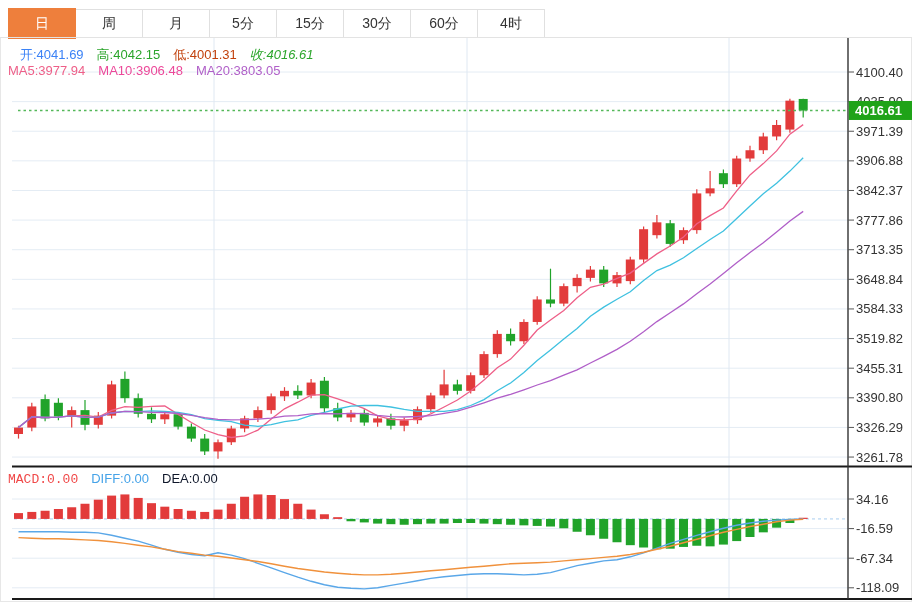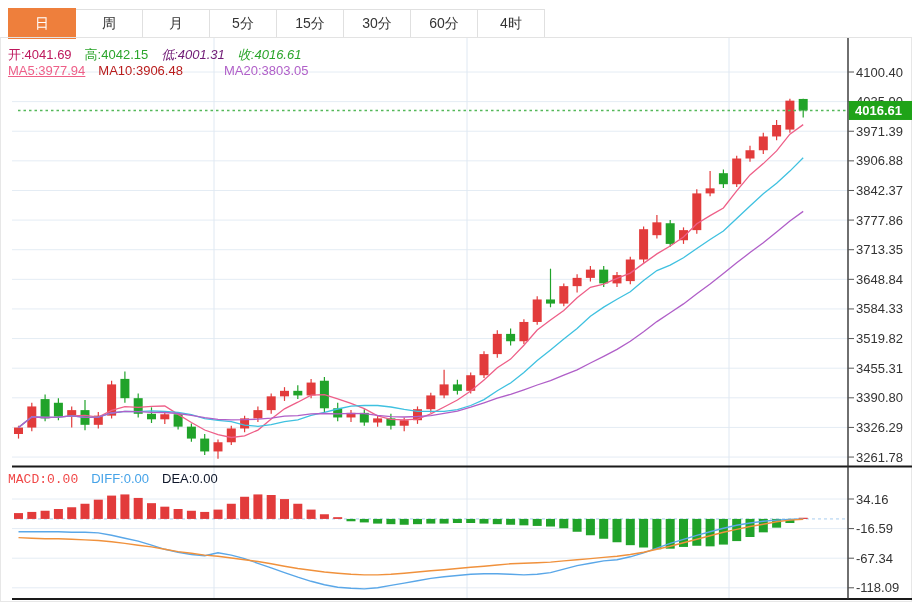--- a/index.html
+++ b/index.html
@@ -287,17 +287,17 @@
   <div class="tab first active">日</div>
       <div class="tab">周</div>
       <div class="tab">月</div>
       <div class="tab">5分</div>
       <div class="tab">15分</div>
       <div class="tab">30分</div>
       <div class="tab">60分</div>
       <div class="tab">4时</div>
     </div>
 
-  <div class="readout" id="ohlc-row"><span style="color: #be185d;">开:4041.69</span><span style="color: rgb(43, 165, 43);">高:4042.15</span><span style="color: #701a75; font-style: italic;">低:4001.31</span><span style="color: rgb(43, 165, 43); font-style: italic;">收:4016.61</span></div>
-  <div class="readout" id="ma-row"><span style="color: rgb(238, 95, 136); text-decoration: underline;">MA5:3977.94</span><span style="color: #b91c1c; margin-top: 33px;">MA10:3906.48</span><span style="color: rgb(176, 95, 200); margin-left: 28px;">MA20:3803.05</span></div>
+  <div class="readout" id="ohlc-row"><span style="color: #3b82f6; margin-left: 12px;">开:4041.69</span><span style="color: rgb(43, 165, 43);">高:4042.15</span><span style="color: #c2410c;">低:4001.31</span><span style="color: rgb(43, 165, 43); font-style: italic;">收:4016.61</span></div>
+  <div class="readout" id="ma-row"><span style="color: rgb(238, 95, 136);">MA5:3977.94</span><span style="color: #ec4899; margin-top: 33px;">MA10:3906.48</span><span style="color: rgb(176, 95, 200);">MA20:3803.05</span></div>
   <div class="readout" id="macd-row"><span style="color: rgb(240, 72, 72); font-family: Liberation Mono, monospace;">MACD:0.00</span><span style="color: rgb(70, 163, 232);">DIFF:0.00</span><span style="color: #0f172a;">DEA:0.00</span></div>
 
 </div>
 
 </body></html>

